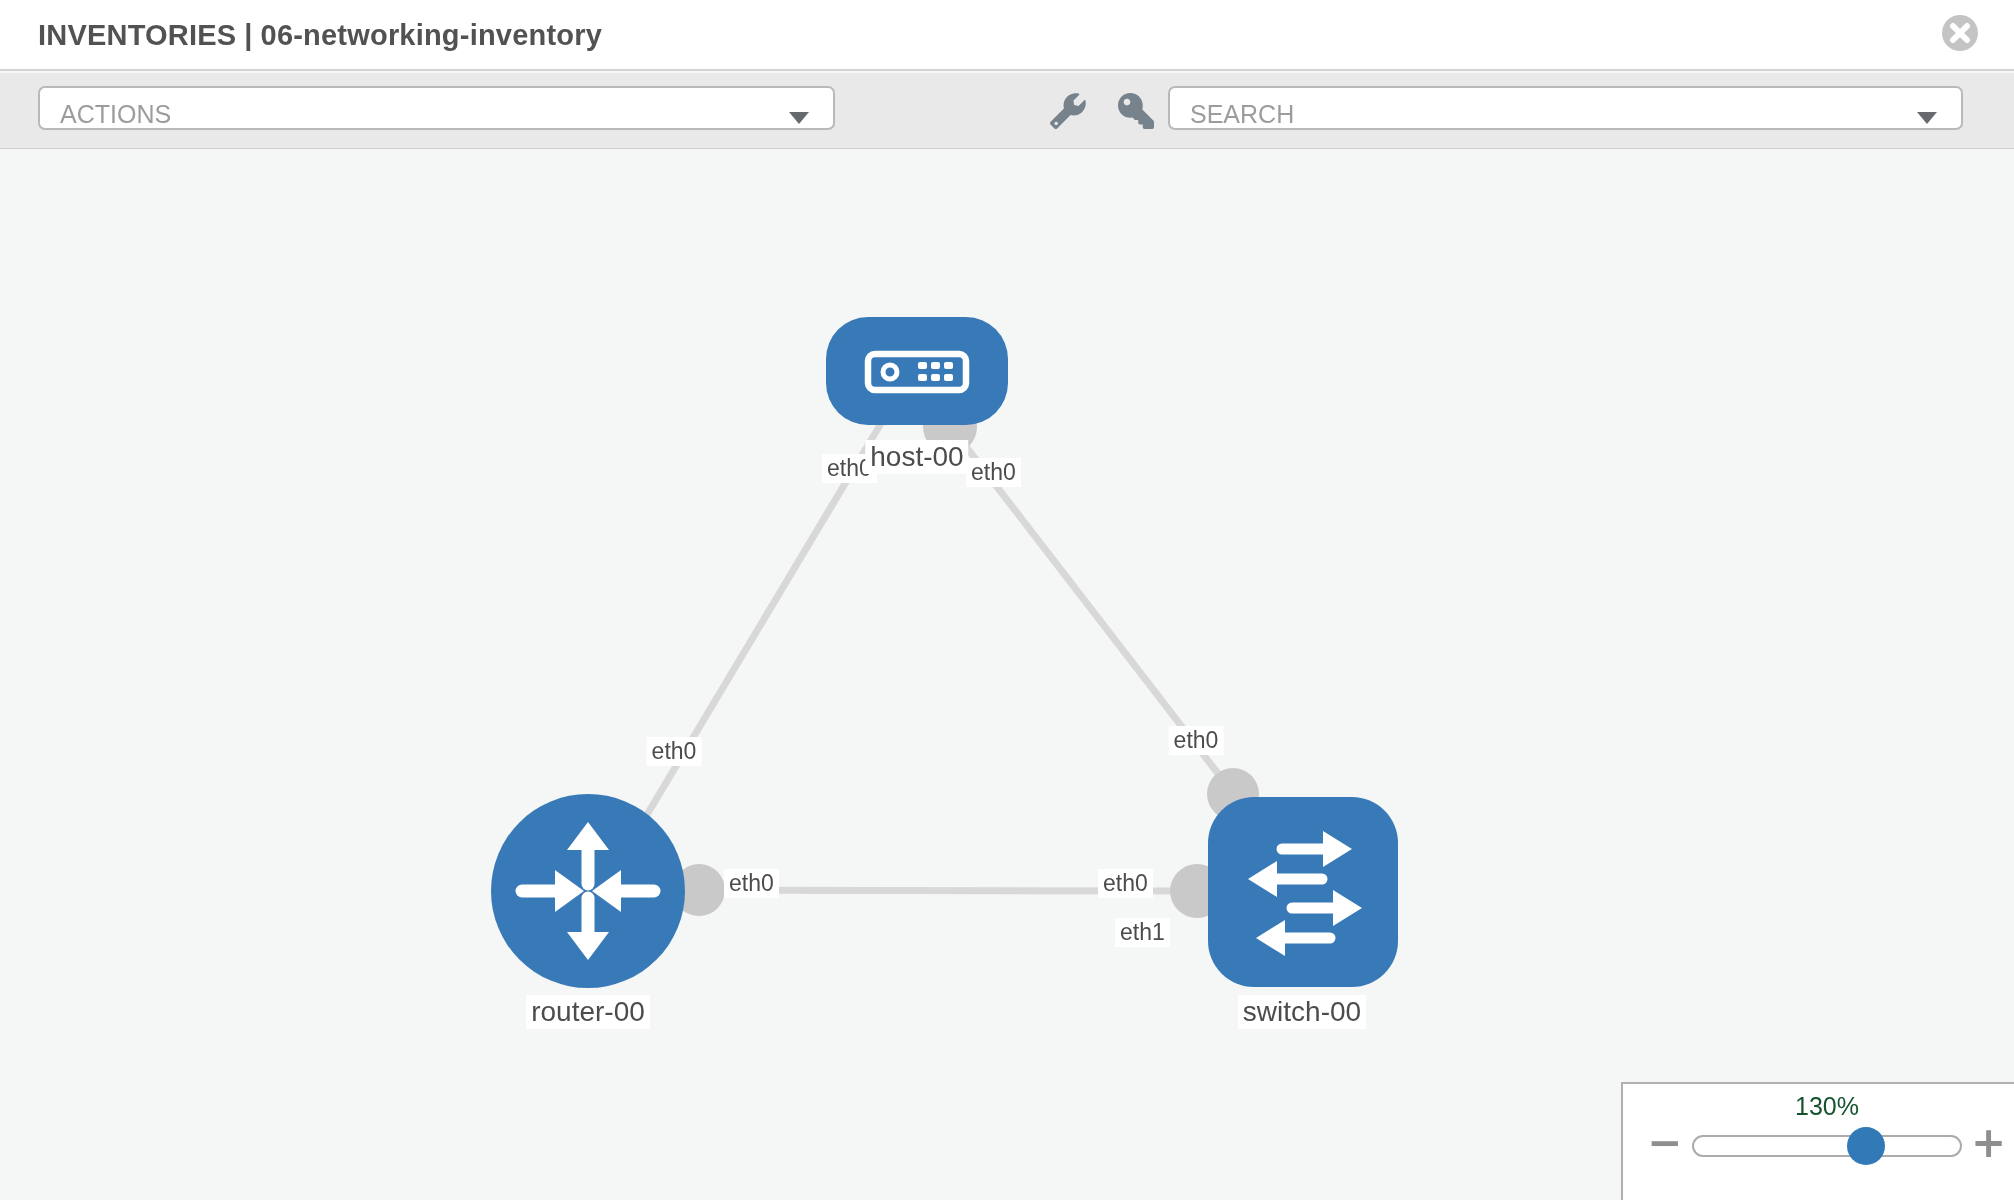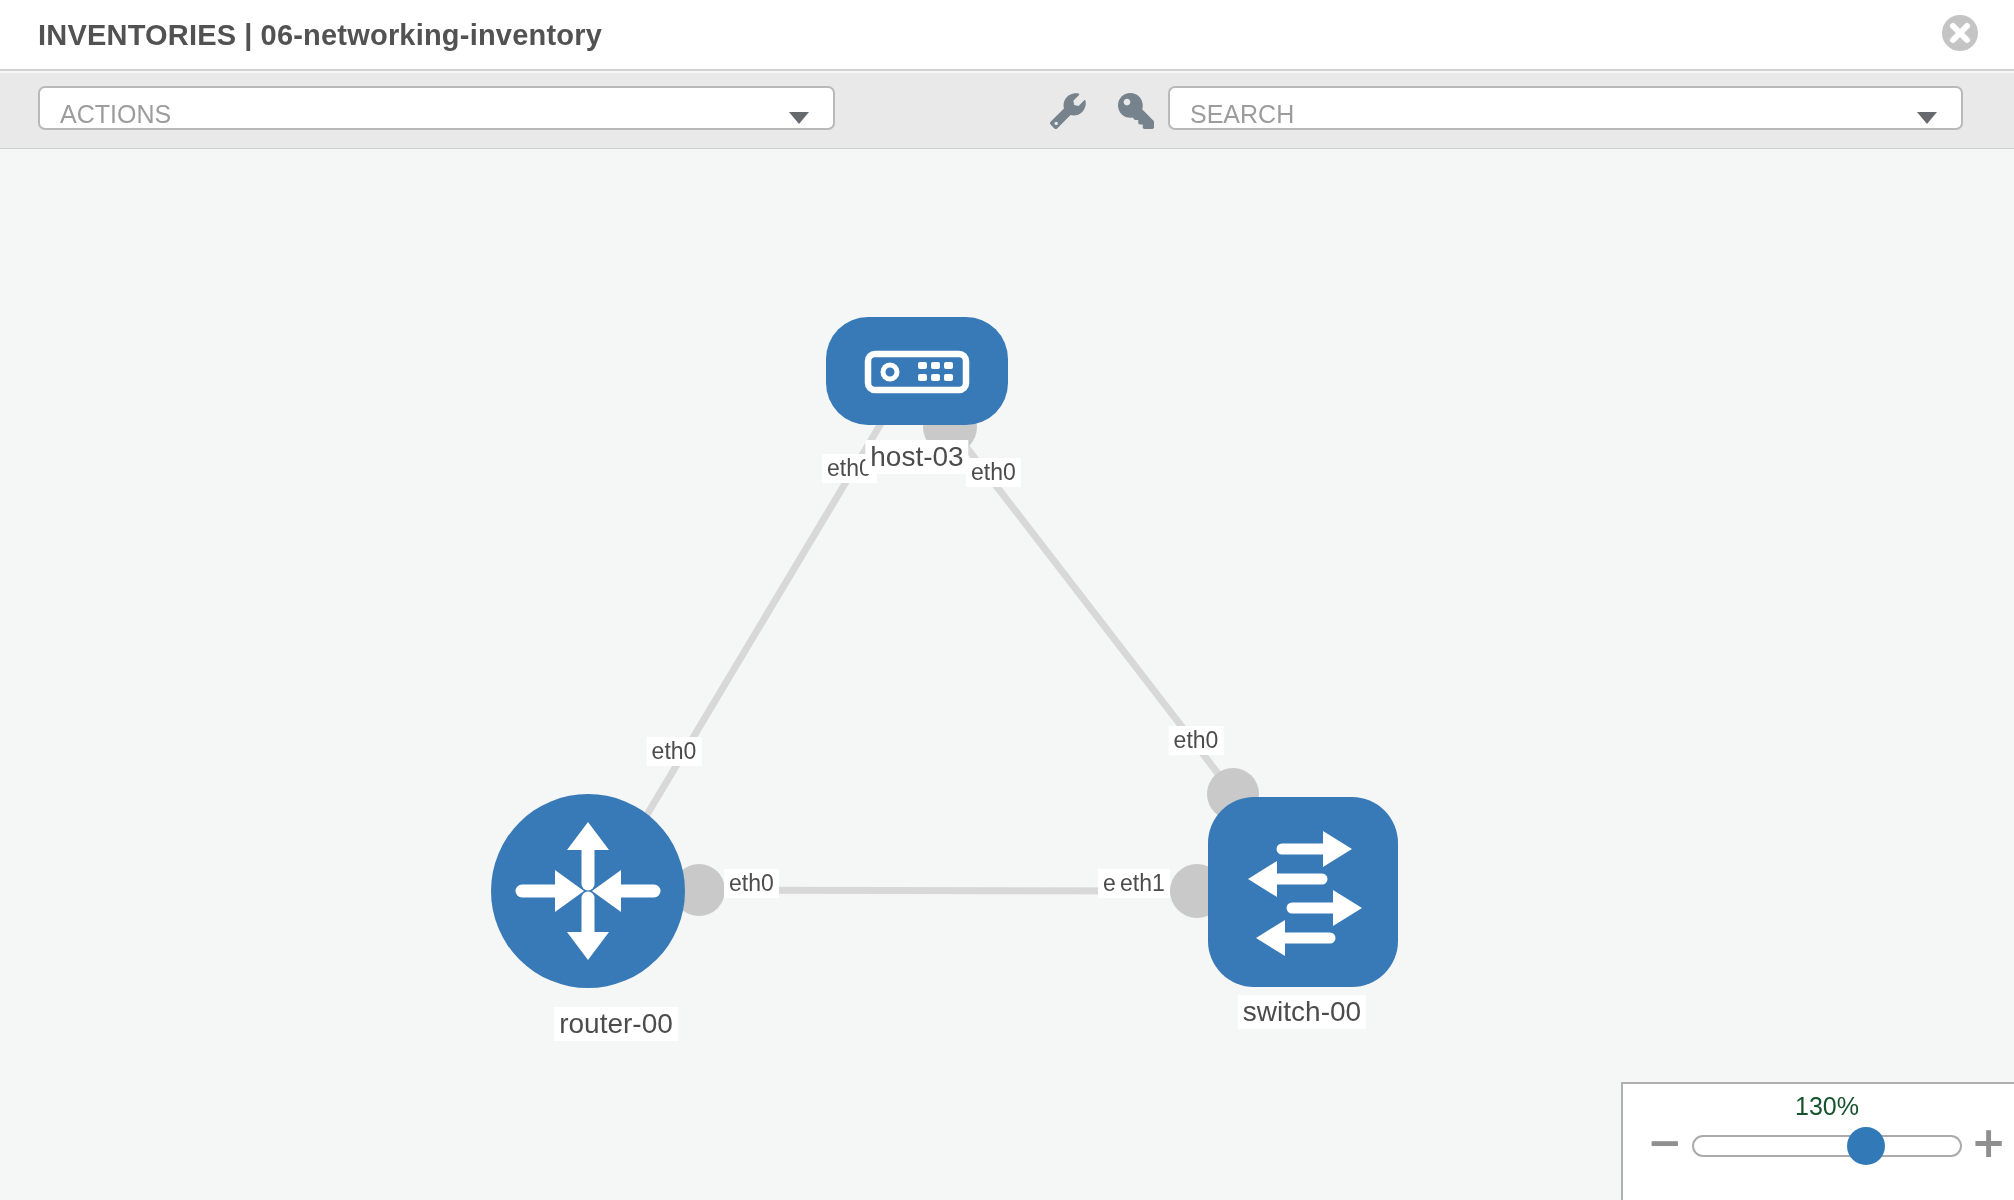--- a/index.html
+++ b/index.html
@@ -149,28 +149,28 @@
         <path d="M1292 908 L1336 908"></path>
           <polygon points="1362,908 1333,890 1333,926" stroke="none"></polygon>
         <path d="M1330 938 L1282 938"></path>
           <polygon points="1256,938 1285,920 1285,956" stroke="none"></polygon>
       </g>
     </g>
   </svg>
 </div>
 
 <div class="glabel iface" style="left:822px; top:454px;">eth0</div>
-<div class="glabel node centerx" style="left:917px; top:440px;">host-03</div>
+<div class="glabel node centerx" style="left:917px; top:440px;">host-00</div>
 <div class="glabel iface" style="left:966px; top:458px;">eth0</div>
 <div class="glabel iface centerx" style="left:674px; top:737px;">eth0</div>
 <div class="glabel iface centerx" style="left:1196px; top:726px;">eth0</div>
 <div class="glabel iface" style="left:724px; top:869px;">eth0</div>
 <div class="glabel iface" style="left:1098px; top:869px;">eth0</div>
-<div class="glabel iface" style="left:1115px; top:869px;">eth1</div>
-<div class="glabel node centerx" style="left:616px; top:995px;margin-top:12px;">router-00</div>
+<div class="glabel iface" style="left:1115px; top:918px;">eth1</div>
+<div class="glabel node centerx" style="left:588px; top:995px;">router-00</div>
 <div class="glabel node centerx" style="left:1302px; top:995px;">switch-00</div>
 
 <div class="zoom-panel">
   <div class="zoom-level">130%</div>
   <button class="zoom-btn zoom-out">
     <span>−</span>
   </button>
   <div class="zoom-track"></div>
   <div class="zoom-thumb"></div>
   <button class="zoom-btn zoom-in">

